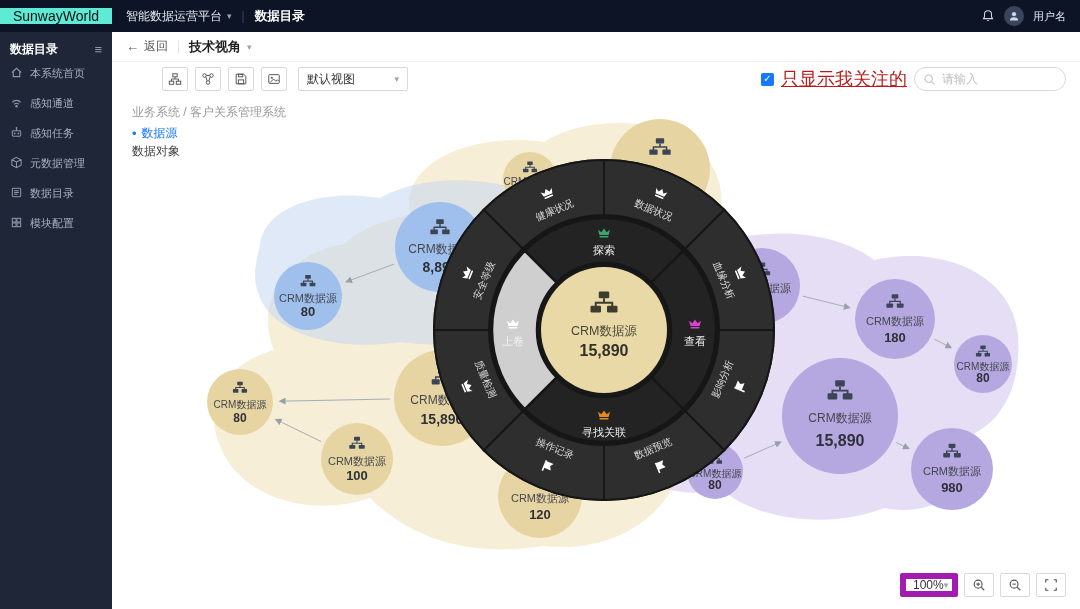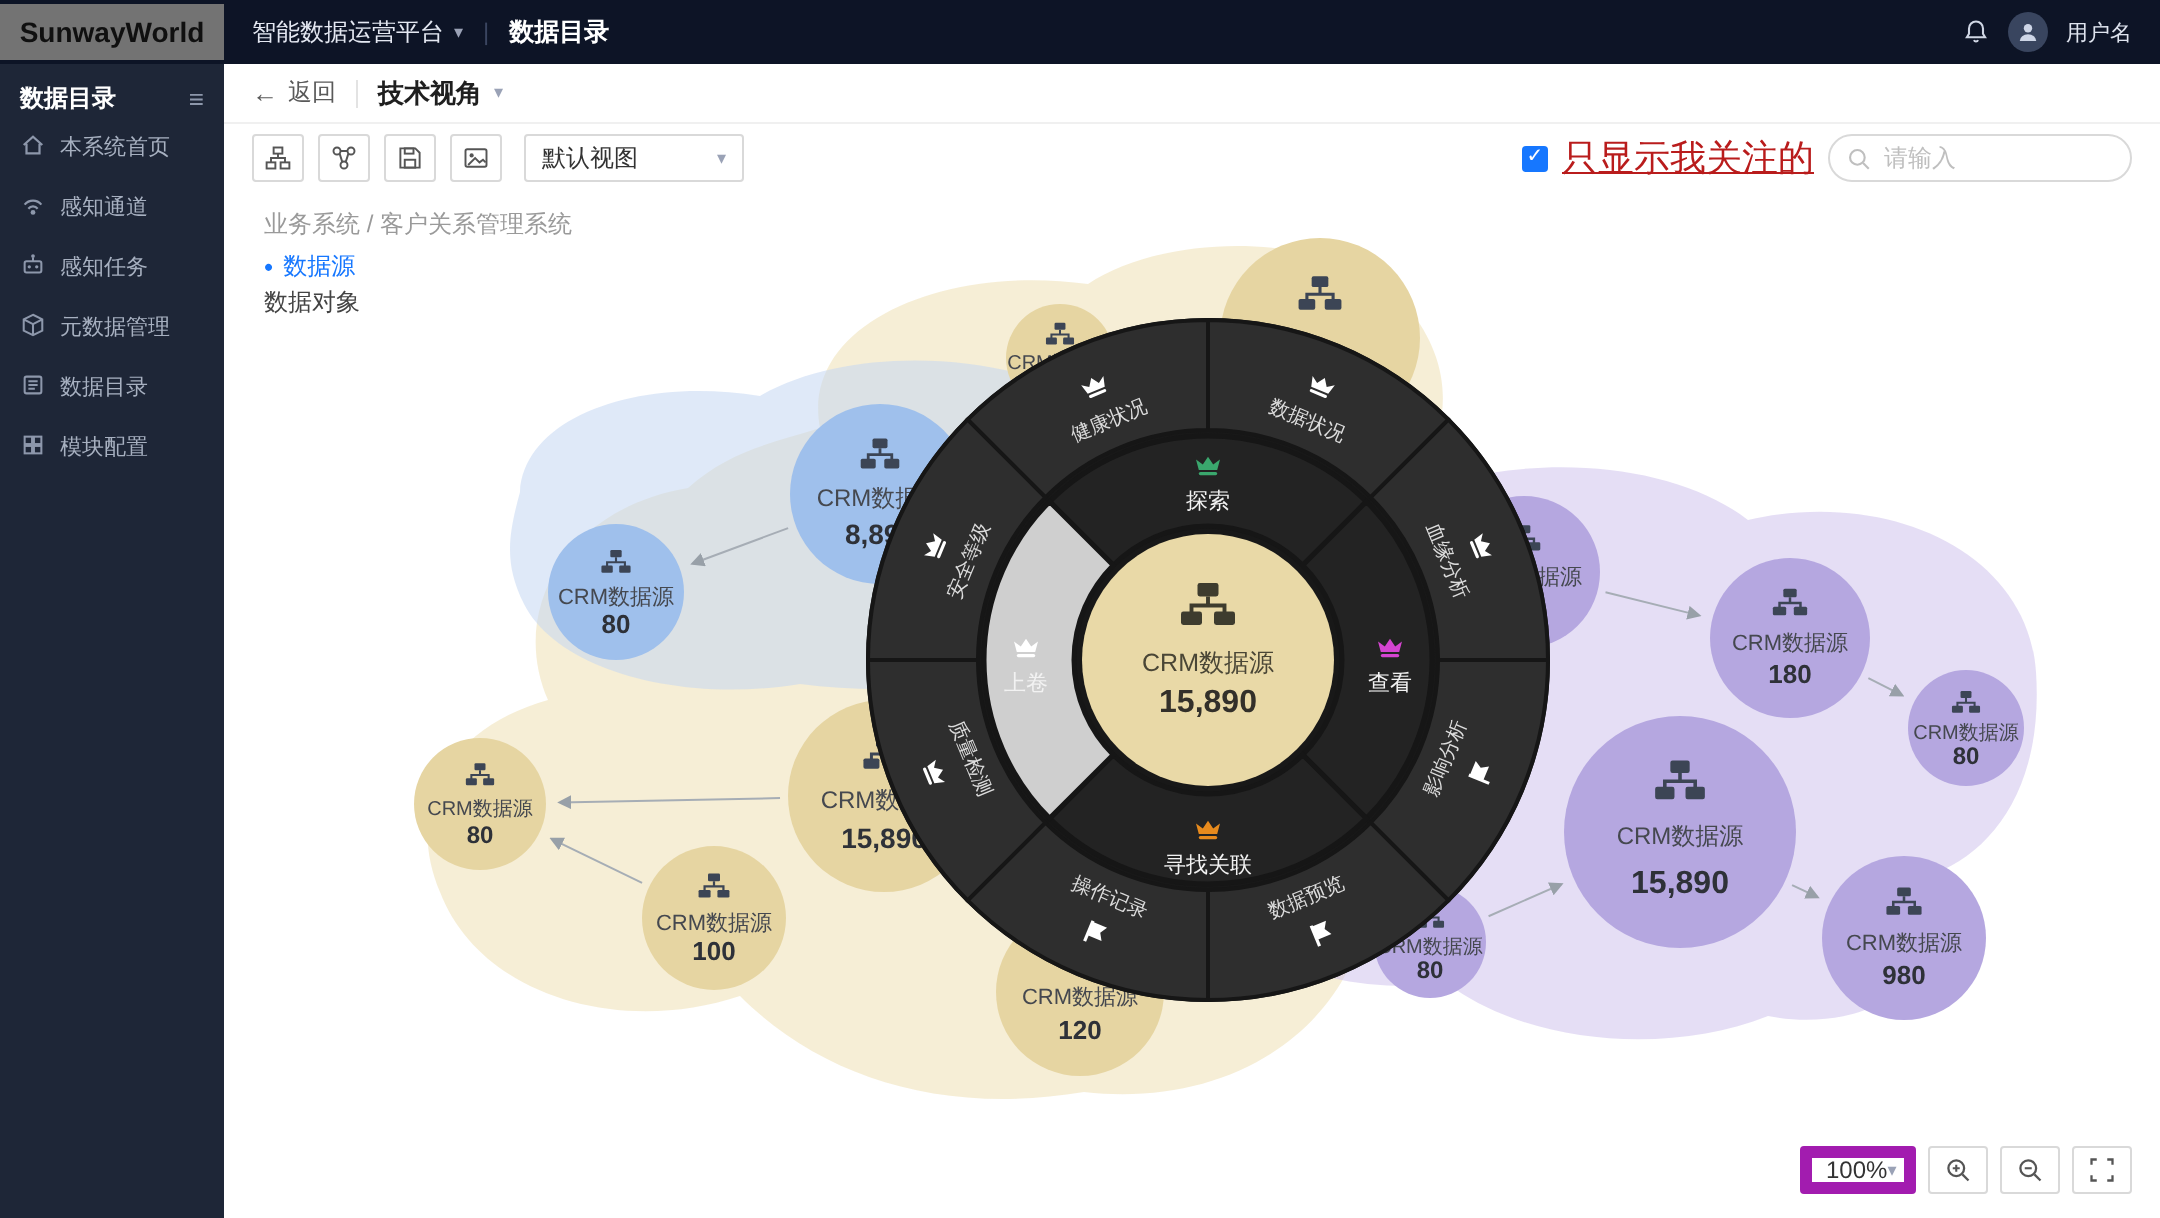--- a/index.html
+++ b/index.html
@@ -1,20 +1,20 @@
 <!DOCTYPE html>
 <html><head>
 <meta charset="utf-8">
 <style>
 *{margin:0;padding:0;box-sizing:border-box;font-family:"Liberation Sans","DejaVu Sans",sans-serif;}
 html,body{width:1080px;height:609px;overflow:hidden;background:#fff;}
 .app{width:1080px;height:609px;display:flex;flex-direction:column;overflow:hidden;background:#fff;}
 
 .topbar{flex:0 0 32px;height:32px;background:#0d1426;display:flex;align-items:center;color:#fff;}
-.logo-box{width:112px;height:28px;background:#737373;color:#101010;display:flex;align-items:center;justify-content:center;font-weight:bold;font-size:14px;cursor:pointer;}
+.logo-box{width:112px;height:16px;background:#5eead4;color:#101010;display:flex;align-items:center;justify-content:center;font-weight:normal;font-size:14px;cursor:pointer;}
 .platform{margin-left:14px;font-size:12px;color:#e4e8f2;display:flex;align-items:center;gap:5px;cursor:pointer;}
 .caret{font-size:9px;color:#9aa2b6;}
 .sep{color:#3a4560;margin:0 10px;font-size:12px;}
 .app-title{font-size:12.5px;font-weight:bold;color:#fff;}
 .topbar-right{margin-left:auto;display:flex;align-items:center;gap:9px;padding-right:14px;justify-content:center;}
 .bell{display:flex;align-items:center;cursor:pointer;}
 .avatar{width:20px;height:20px;border-radius:50%;background:#39455f;display:flex;align-items:center;justify-content:center;cursor:pointer;}
 .username{font-size:11px;color:#dfe4ef;}
 
 .body-row{flex:1;display:flex;min-height:0;}
@@ -25,21 +25,21 @@
 .snav-item.active{background:#1677ff;color:#fff;}
 .sicon{width:13px;height:13px;color:#8d97ab;flex:0 0 13px;}
 .snav-item.active .sicon{color:#fff;}
 
 .main{flex:1;display:flex;flex-direction:column;min-width:0;background:#fff;}
 .viewbar{flex:0 0 30px;display:flex;align-items:center;padding:0 14px;gap:10px;font-size:12px;color:#666;border-bottom:1px solid #f0f0f0;}
 .back{display:flex;align-items:center;gap:5px;color:#595959;cursor:pointer;}
 .arr{font-size:13px;color:#595959;}
 .vdiv{width:1px;height:14px;background:#e3e3e3;}
 .view-select{color:#1f1f1f;font-weight:bold;font-size:13px;display:flex;gap:6px;align-items:center;cursor:pointer;}
-.toolbar{flex:0 0 34px;display:flex;align-items:center;padding:0 14px;gap:7px;}
+.toolbar{flex:0 0 34px;display:flex;align-items:center;padding:0 14px;gap:7px;margin-left:36px;}
 .icon-btn{width:26px;height:24px;border:1px solid #d9d9d9;border-radius:2px;display:flex;align-items:center;justify-content:center;color:#555;background:#fff;cursor:pointer;}
 .select-box{height:24px;border:1px solid #d9d9d9;border-radius:2px;display:flex;align-items:center;justify-content:space-between;padding:0 8px;font-size:12px;color:#333;width:110px;background:#fff;cursor:pointer;margin-left:4px;}
 .toolbar-right{margin-left:auto;display:flex;align-items:center;gap:7px;}
 .checkbox{width:13px;height:13px;background:#1677ff;border-radius:2px;color:#fff;font-size:10px;display:flex;align-items:center;justify-content:center;line-height:1;cursor:pointer;}
 .check-label{font-size:18px;color:#b91c1c;text-decoration:underline;}
 .search-box{width:152px;height:24px;border:1px solid #d9d9d9;border-radius:12px;display:flex;align-items:center;gap:6px;padding:0 8px;background:#fff;}
 .search-input{border:none;outline:none;flex:1;min-width:0;font-size:12px;color:#333;}
 .search-input::placeholder{color:#bfbfbf;}
 
 .canvas{position:relative;flex:1;min-height:0;overflow:hidden;background:#fff;}

